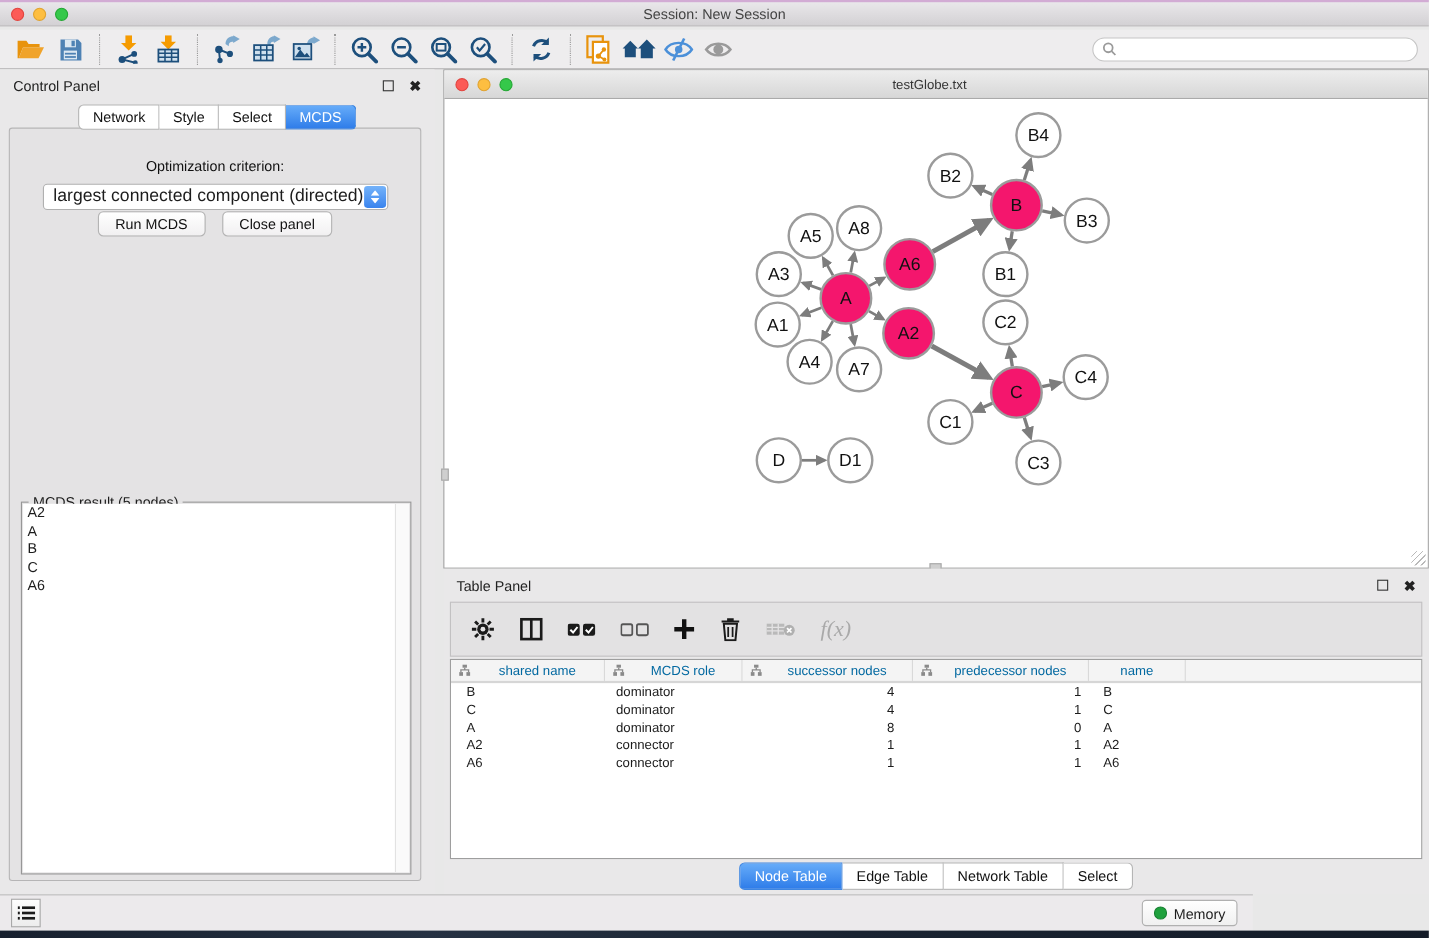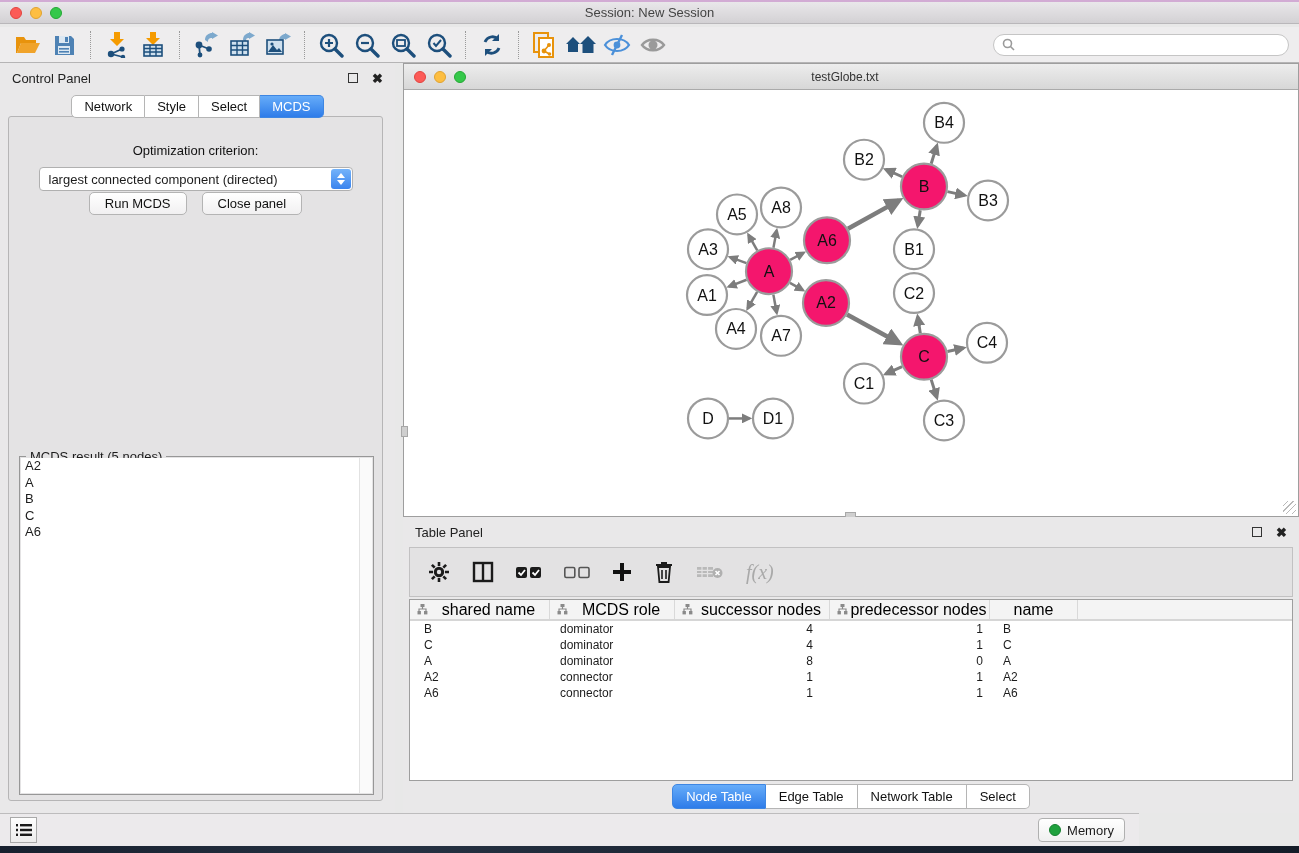--- a/index.html
+++ b/index.html
@@ -36,21 +36,21 @@
   .cp-tabs { position:absolute; left:0; right:0; top:32px; display:flex; justify-content:center; z-index:3; }
   .seg { background:#fff; border:1px solid #b5b5b5; border-left:none; padding:2px 12px;
     font-size:13px; color:#111; line-height:17px; }
   .seg:first-child { border-left:1px solid #b5b5b5; border-radius:5px 0 0 5px; }
   .seg:last-child { border-radius:0 5px 5px 0; }
   .seg.active { background:linear-gradient(#66acf9,#2e7ce9); border-color:#3e86e2; color:#fff; }
   .cp-pane { position:absolute; left:8px; right:12px; top:53px; bottom:12px;
     background:#e4e3e4; border:1px solid #b6b5b6; border-radius:3px; }
   .opt-label { text-align:center; margin-top:26px; font-size:13px; color:#111; }
   .opt-select { position:relative; margin:9px auto 0; width:314px; height:24px; background:#fff;
-    border:1px solid #b0b0b0; border-radius:4px; font-size:13px; display:flex; align-items:center; padding-left:9px; }
+    border:1px solid #b0b0b0; border-radius:4px; font-size:16px; display:flex; align-items:center; padding-left:9px; }
   .stepper { position:absolute; right:1px; top:1px; bottom:1px; width:20px; border-radius:3px;
     background:linear-gradient(#74b3fa,#3a84ee); display:flex; flex-direction:column; align-items:center; justify-content:center; gap:2px; }
   .stepper svg{ display:block; }
   .btn-row { display:flex; justify-content:center; gap:15px; margin-top:1px; }
   .pbtn { background:linear-gradient(#ffffff,#f1f0f1); border:1px solid #b4b4b4; border-radius:5px;
     font-size:13px; padding:3px 15px; color:#111; }
   .result-fs { position:absolute; left:10px; right:8px; top:339px; bottom:5px;
     border:1px solid #979797; }
   .result-title { position:absolute; top:-8px; left:6px; background:#e4e3e4; padding:0 4px; font-size:13px; }
   .result-list { position:absolute; inset:1px; background:#fff; overflow:hidden; }
@@ -69,21 +69,21 @@
 
   .divider-handle { position:absolute; background:#cfcfcf; border:1px solid #a8a8a8; }
 
   .table-frame { position:absolute; left:403px; top:517px; width:896px; bottom:40px; background:#e9e8e9; }
   .tp-toolbar { position:absolute; left:6px; right:6px; top:30px; height:50px;
     background:#e3e2e3; border:1px solid #c2c1c2; display:flex; align-items:center; padding-left:18px; gap:22px; }
   .fx { font-family:"Liberation Serif", serif; font-style:italic; font-size:20px; color:#a9a9a9; }
   .tp-table { position:absolute; left:6px; right:6px; top:82px; bottom:32px; background:#fff;
     border:1px solid #9e9e9e; overflow:hidden; }
   .thead { display:flex; height:21px; background:#f4f4f4; border-bottom:2px solid #d6d6d6; }
-  .th { display:flex; align-items:center; font-size:16px; color:#000000; border-right:1px solid #d9d9d9; position:relative; }
+  .th { display:flex; align-items:center; font-size:12px; color:#0369a1; border-right:1px solid #d9d9d9; position:relative; }
   .th .lbl { flex:1; text-align:center; }
   .th svg { margin-left:7px; }
   .trow { display:flex; height:16px; align-items:center; }
   .td { font-size:12px; white-space:nowrap; overflow:hidden; }
   .tp-tabs { position:absolute; left:0; right:0; bottom:4px; display:flex; justify-content:center; }
   .tp-tabs .seg { padding:3px 13px; }
 
   
   .statusbar { position:absolute; left:0; top:813px; width:1139px; height:33px;
     background:#eceaec; border-top:1px solid #bdbcbd; display:flex; align-items:center; }

